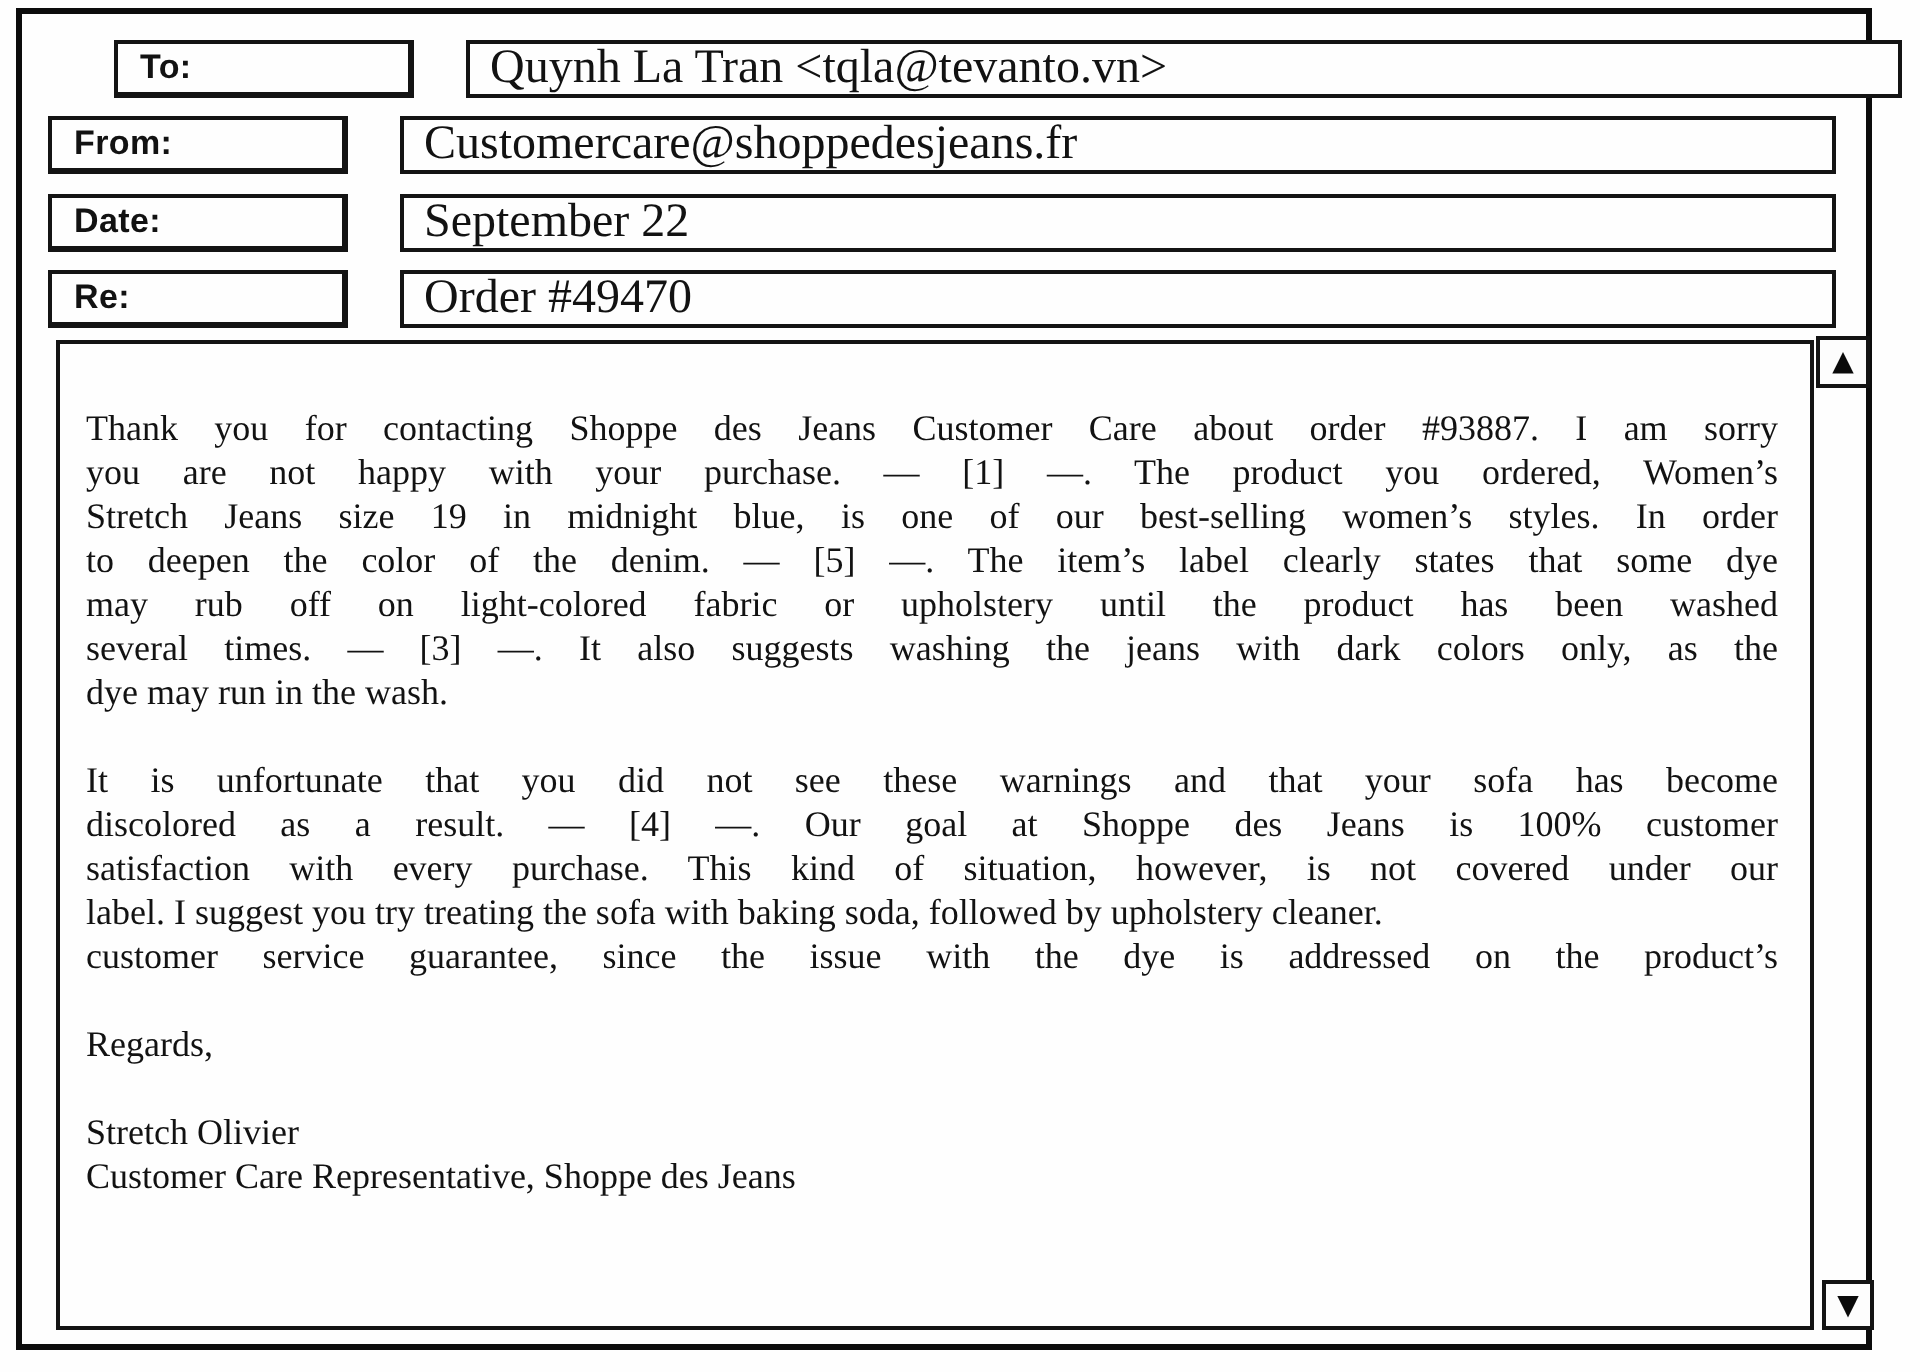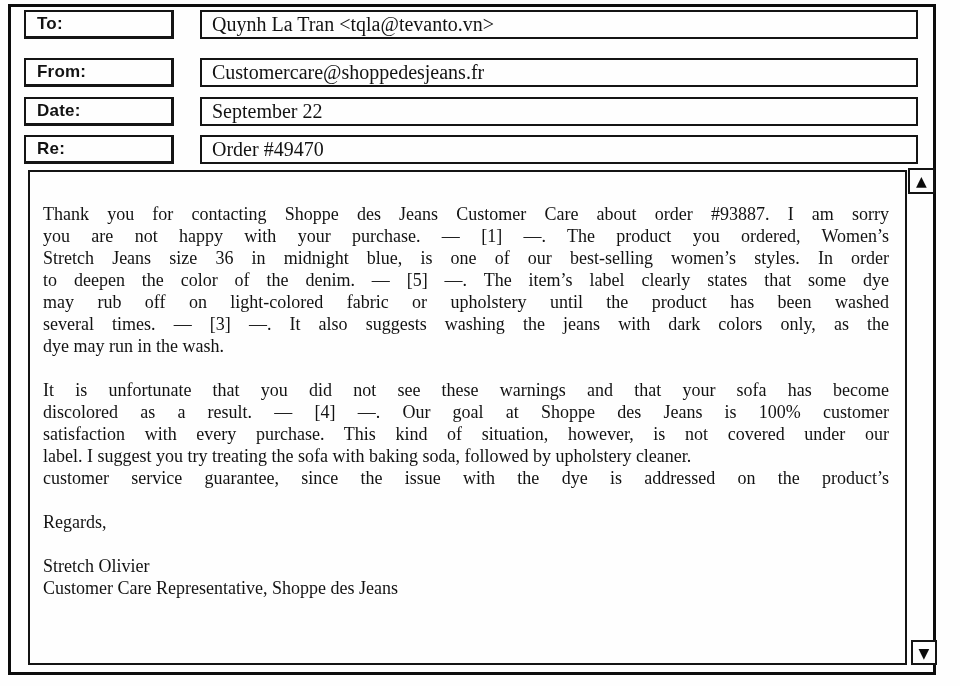--- a/index.html
+++ b/index.html
@@ -50,23 +50,23 @@
     left: 189px;
     width: 718px;
     height: 29px;
     border: 2px solid #141414;
     box-sizing: border-box;
     background: #fefefe;
     display: flex;
     align-items: center;
     padding-left: 10px;
     font-family: "Liberation Serif", serif;
-    font-size: 20px;
+    font-size: 24px;
   }
-  .row-0 { top: 3px; }
+  .row-0 { top: 13px; margin-left: 33px; }
   .row-1 { top: 51px; }
   .row-2 { top: 90px; }
   .row-3 { top: 128px; }
 
   
   .body-box {
     position: absolute;
     left: 17px;
     top: 163px;
     width: 879px;
@@ -140,21 +140,21 @@
     </div>
     <div class="value-box row-3">
       <span>Order #49470</span>
     </div>
 
     <div class="body-box">
       <div>
           <div class="bline blank"></div>
           <div class="bline just">Thank you for contacting Shoppe des Jeans Customer Care about order #93887. I am sorry</div>
           <div class="bline just">you are not happy with your purchase. — [1] —. The product you ordered, Women’s</div>
-          <div class="bline just">Stretch Jeans size 36 in midnight blue, is one of our best-selling women’s styles. In order</div>
+          <div class="bline just">Stretch Jeans size 19 in midnight blue, is one of our best-selling women’s styles. In order</div>
           <div class="bline just">to deepen the color of the denim. — [5] —. The item’s label clearly states that some dye</div>
           <div class="bline just">may rub off on light-colored fabric or upholstery until the product has been washed</div>
           <div class="bline just">several times. — [3] —. It also suggests washing the jeans with dark colors only, as the</div>
           <div class="bline">dye may run in the wash.</div>
           <div class="bline blank"></div>
           <div class="bline just">It is unfortunate that you did not see these warnings and that your sofa has become</div>
           <div class="bline just">discolored as a result. — [4] —. Our goal at Shoppe des Jeans is 100% customer</div>
           <div class="bline just">satisfaction with every purchase. This kind of situation, however, is not covered under our</div>
           <div class="bline">label. I suggest you try treating the sofa with baking soda, followed by upholstery cleaner.</div>
           <div class="bline just">customer service guarantee, since the issue with the dye is addressed on the product’s</div>

